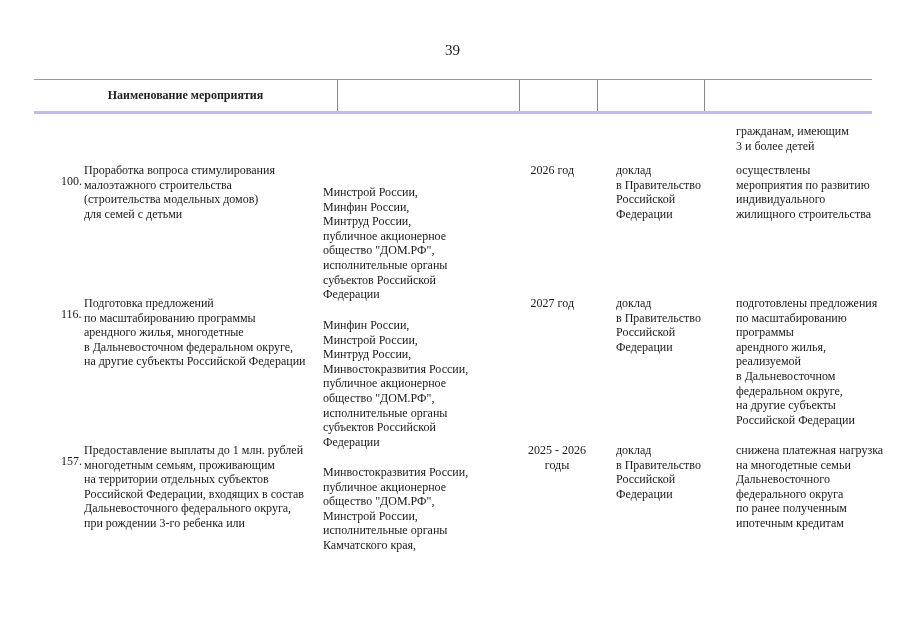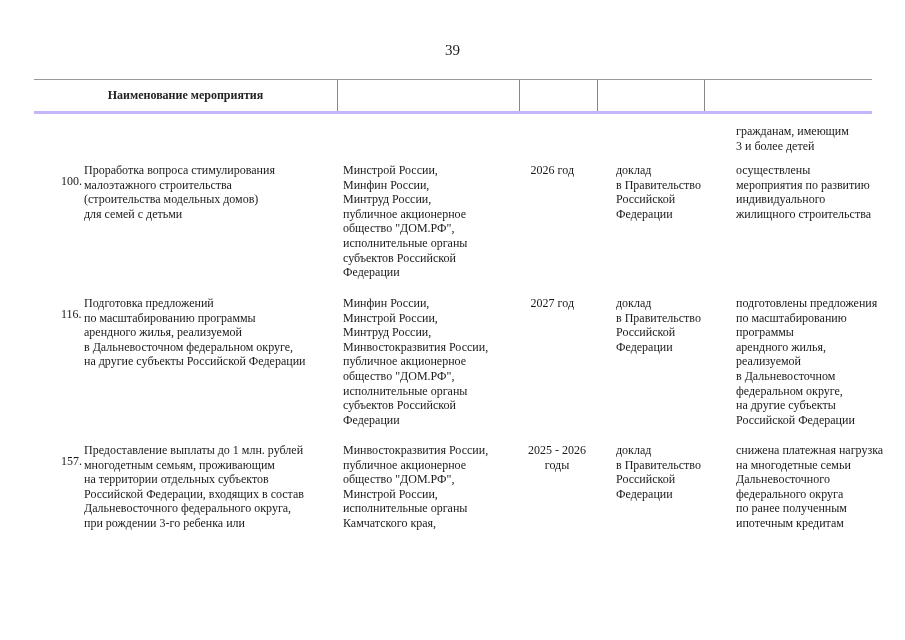--- a/index.html
+++ b/index.html
@@ -19,21 +19,21 @@
   .hcell {
     position: absolute; top: 0; height: 31px; display: flex;
     align-items: center; justify-content: center; text-align: center;
     font-size: 12px; line-height: 13.5px; color: #222;
   }
   .vdiv { position: absolute; top: 0; height: 31px; width: 1px; background: #888; }
   .row { position: absolute; left: 0; width: 905px; }
   .cell { position: absolute; top: 0; white-space: pre-line; }
   .num { left: 61px; margin-top: 11px; }
   .name { left: 84px; width: 248px; }
-  .resp { left: 343px; width: 172px; }
+  .resp { left: 323px; width: 172px; margin-top: 22px; }
   .period { left: 512px; width: 62px; text-align: right; }
   .period.center { left: 522px; width: 70px; text-align: center; }
   .doc { left: 616px; width: 104px; }
   .result { left: 708px; width: 165px; margin-left: 28px; }
 </style>
 </head>
 <body>
 
 <div class="page-number">39</div>
 
@@ -72,21 +72,21 @@
   <div class="cell result">осуществлены
 мероприятия по развитию
 индивидуального
 жилищного строительства</div>
 </div>
 
 <div class="row" style="top:296px;">
   <div class="cell num">116.</div>
   <div class="cell name">Подготовка предложений
 по масштабированию программы
-арендного жилья, реализуемой
+арендного жилья, многодетные
 в Дальневосточном федеральном округе,
 на другие субъекты Российской Федерации</div>
   <div class="cell resp">Минфин России,
 Минстрой России,
 Минтруд России,
 Минвостокразвития России,
 публичное акционерное
 общество "ДОМ.РФ",
 исполнительные органы
 субъектов Российской

